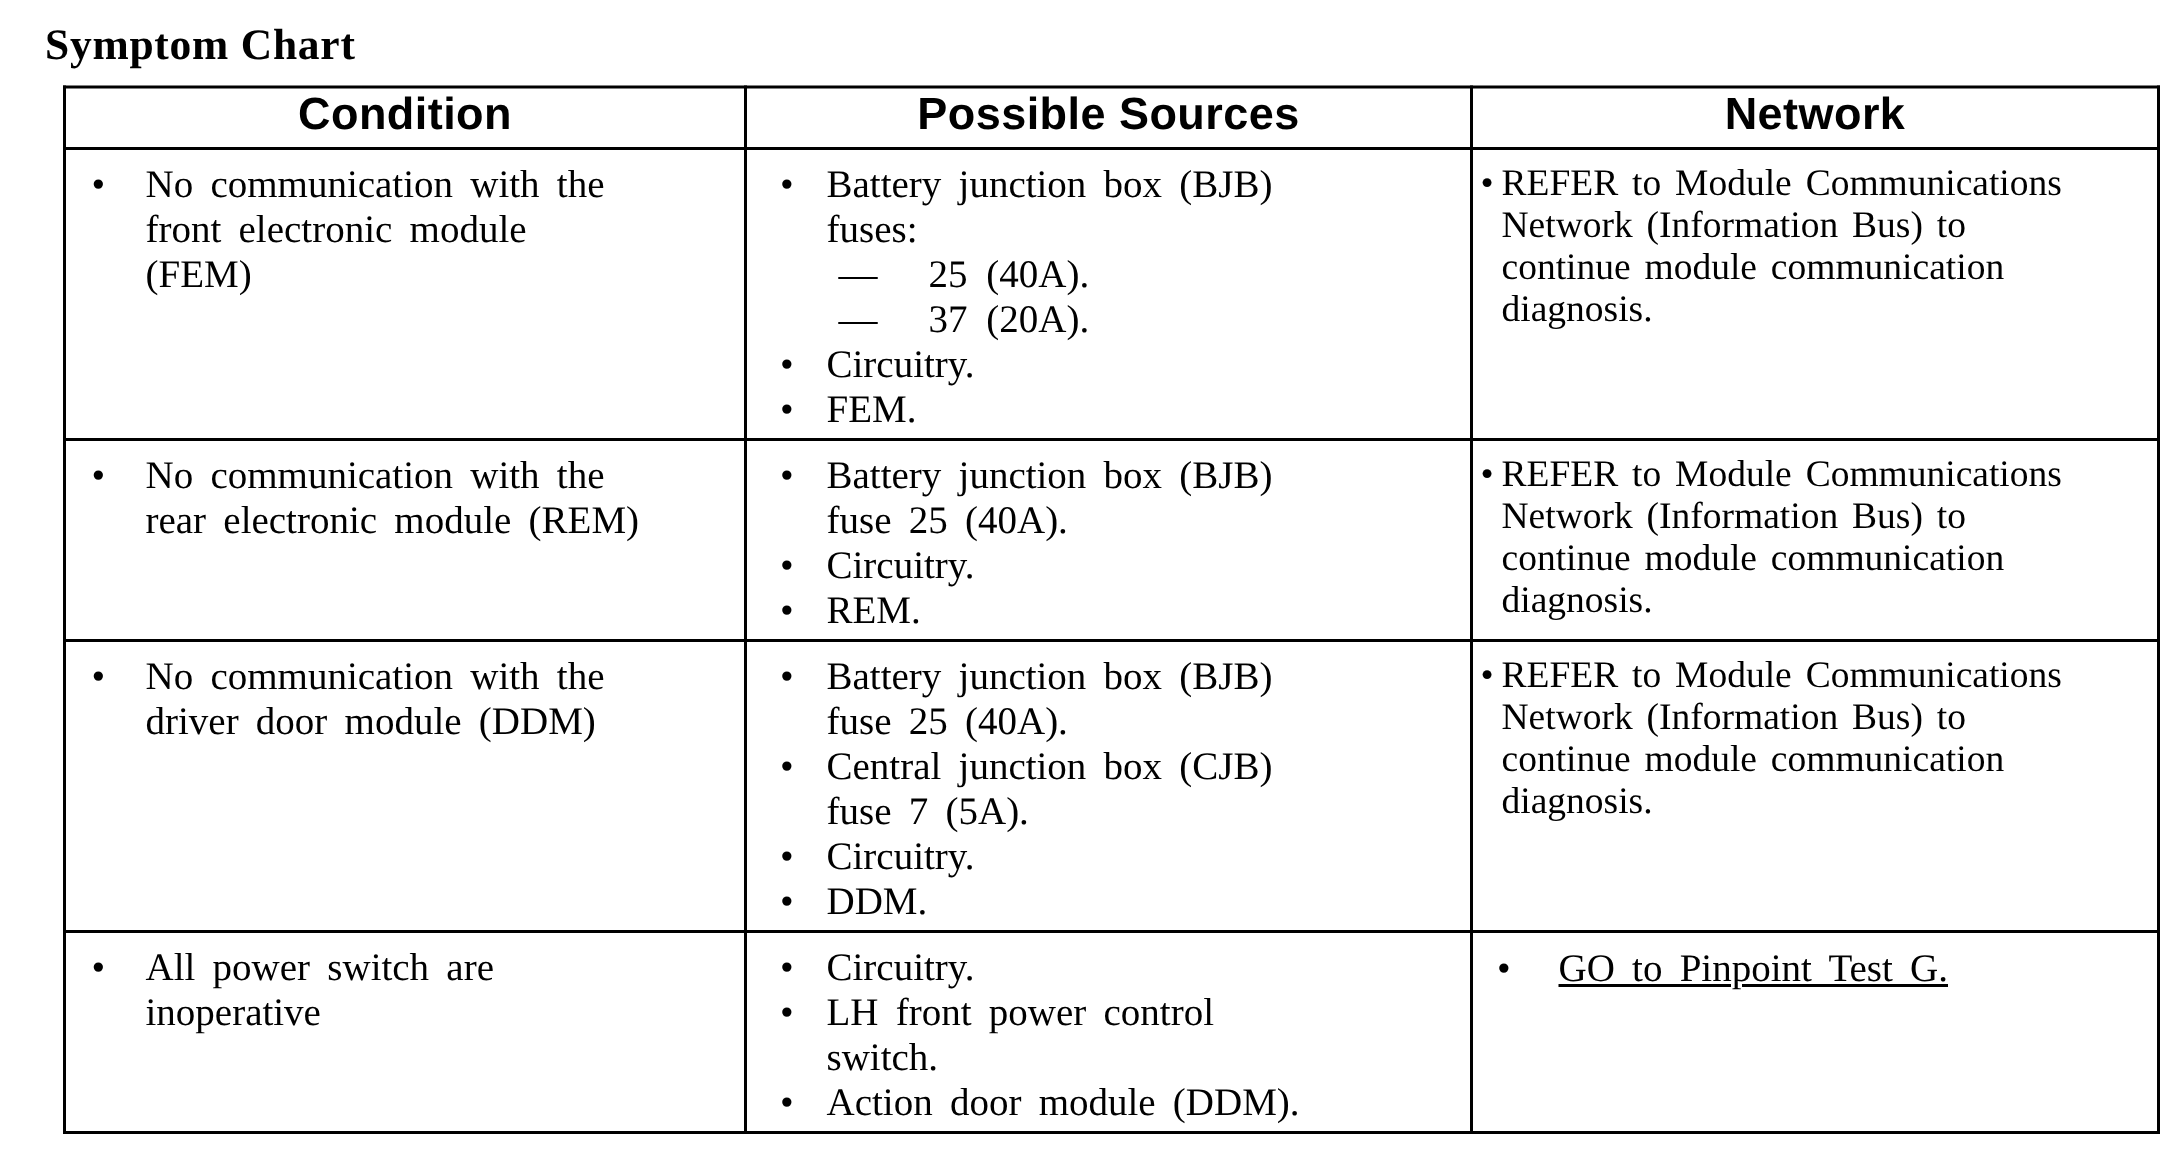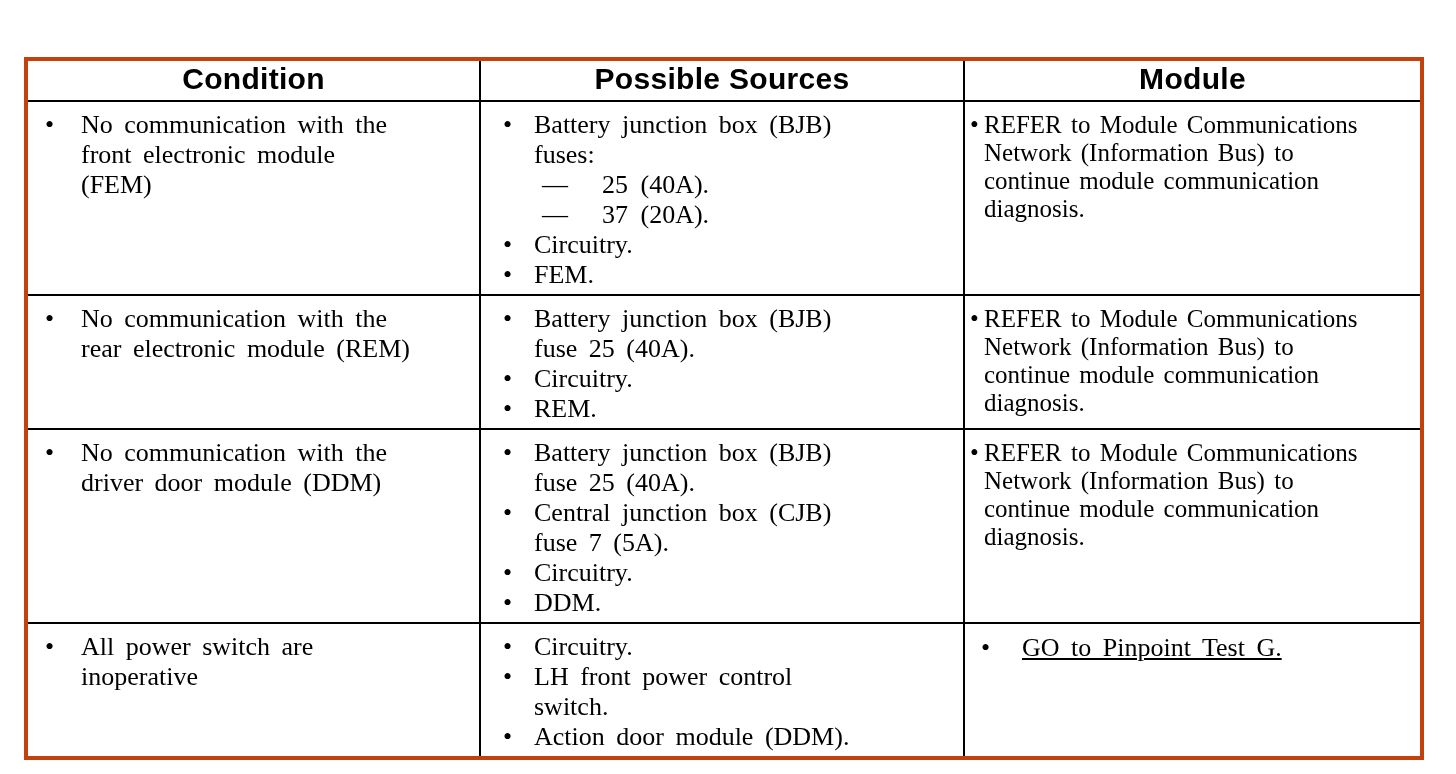--- a/index.html
+++ b/index.html
@@ -22,26 +22,26 @@
     left: 30px;
     top: 14px;
     font-family: "Liberation Serif", serif;
     font-weight: bold;
     font-size: 29px;
     letter-spacing: 0.5px;
     color: #000000;
   }
   table.symptom-table {
     position: absolute;
-    left: 24px;
+    left: 42px;
     top: 57px;
     width: 1396px;
     table-layout: fixed;
     border-collapse: collapse;
-    border: 4px solid #c2410c;
+    border: 2px solid #c2410c;
   }
   th, td {
     border: 2px solid #000000;
     vertical-align: top;
     overflow: hidden;
   }
   th {
     font-family: "Liberation Sans", sans-serif;
     font-weight: bold;
     font-size: 30px;
@@ -83,32 +83,33 @@
   td.act .item.tight { padding-left: 5px; }
   td.act .item.tight .bullet { width: 14px; }
   td.act .item.wide { padding-left: 16px; font-size: 26px; line-height: 30px; }
   td.act .item.wide .bullet { width: 41px; }
   td.act .item.wide .txt { word-spacing: 5px; text-decoration: underline; }
 </style>
 </head>
 <body>
 
 <div class="page">
+  <h1 class="title">Symptom Chart</h1>
 
   <table class="symptom-table">
     <colgroup>
       <col style="width:454px">
       <col style="width:484px">
       <col style="width:458px">
     </colgroup>
     <thead>
       <tr>
         <th>Condition</th>
         <th>Possible Sources</th>
-        <th>Module</th>
+        <th>Network</th>
       </tr>
     </thead>
     <tbody>
         <tr>
           <td class="cond">
             <div class="item">
               <span class="bullet">•</span>
               <div class="body"><span class="txt">No communication with the
 front electronic module
 (FEM)</span></div>

